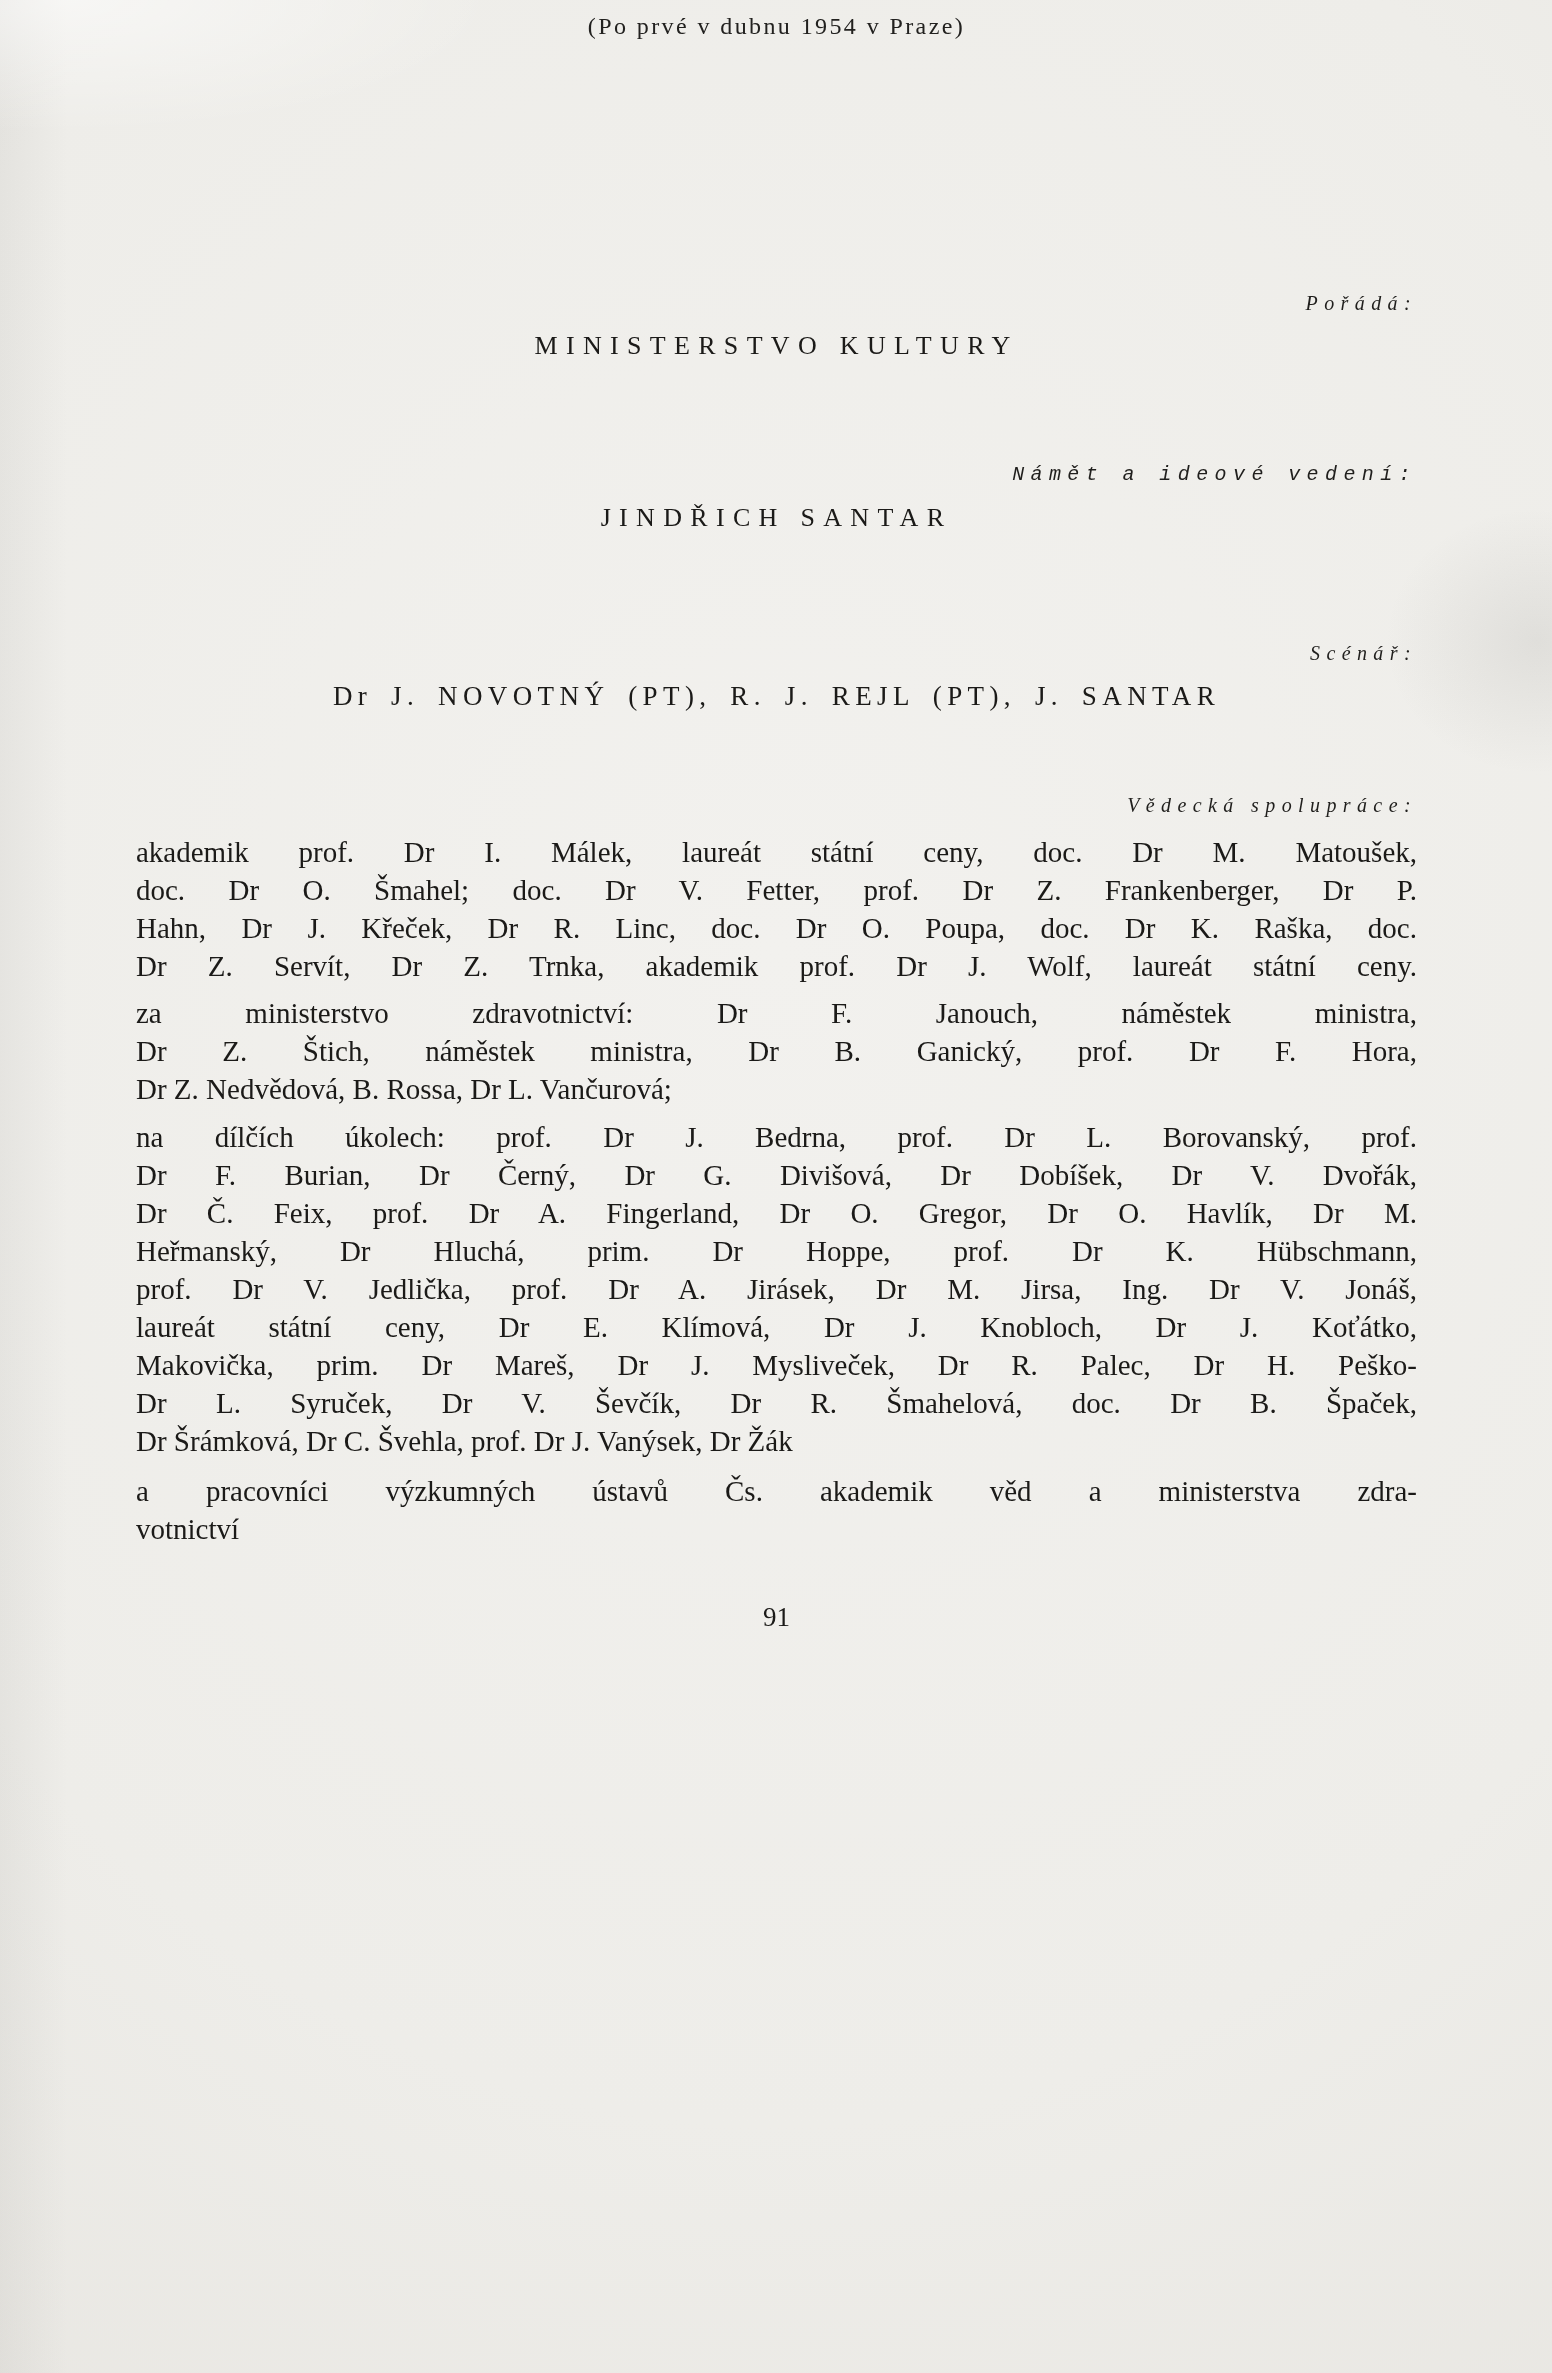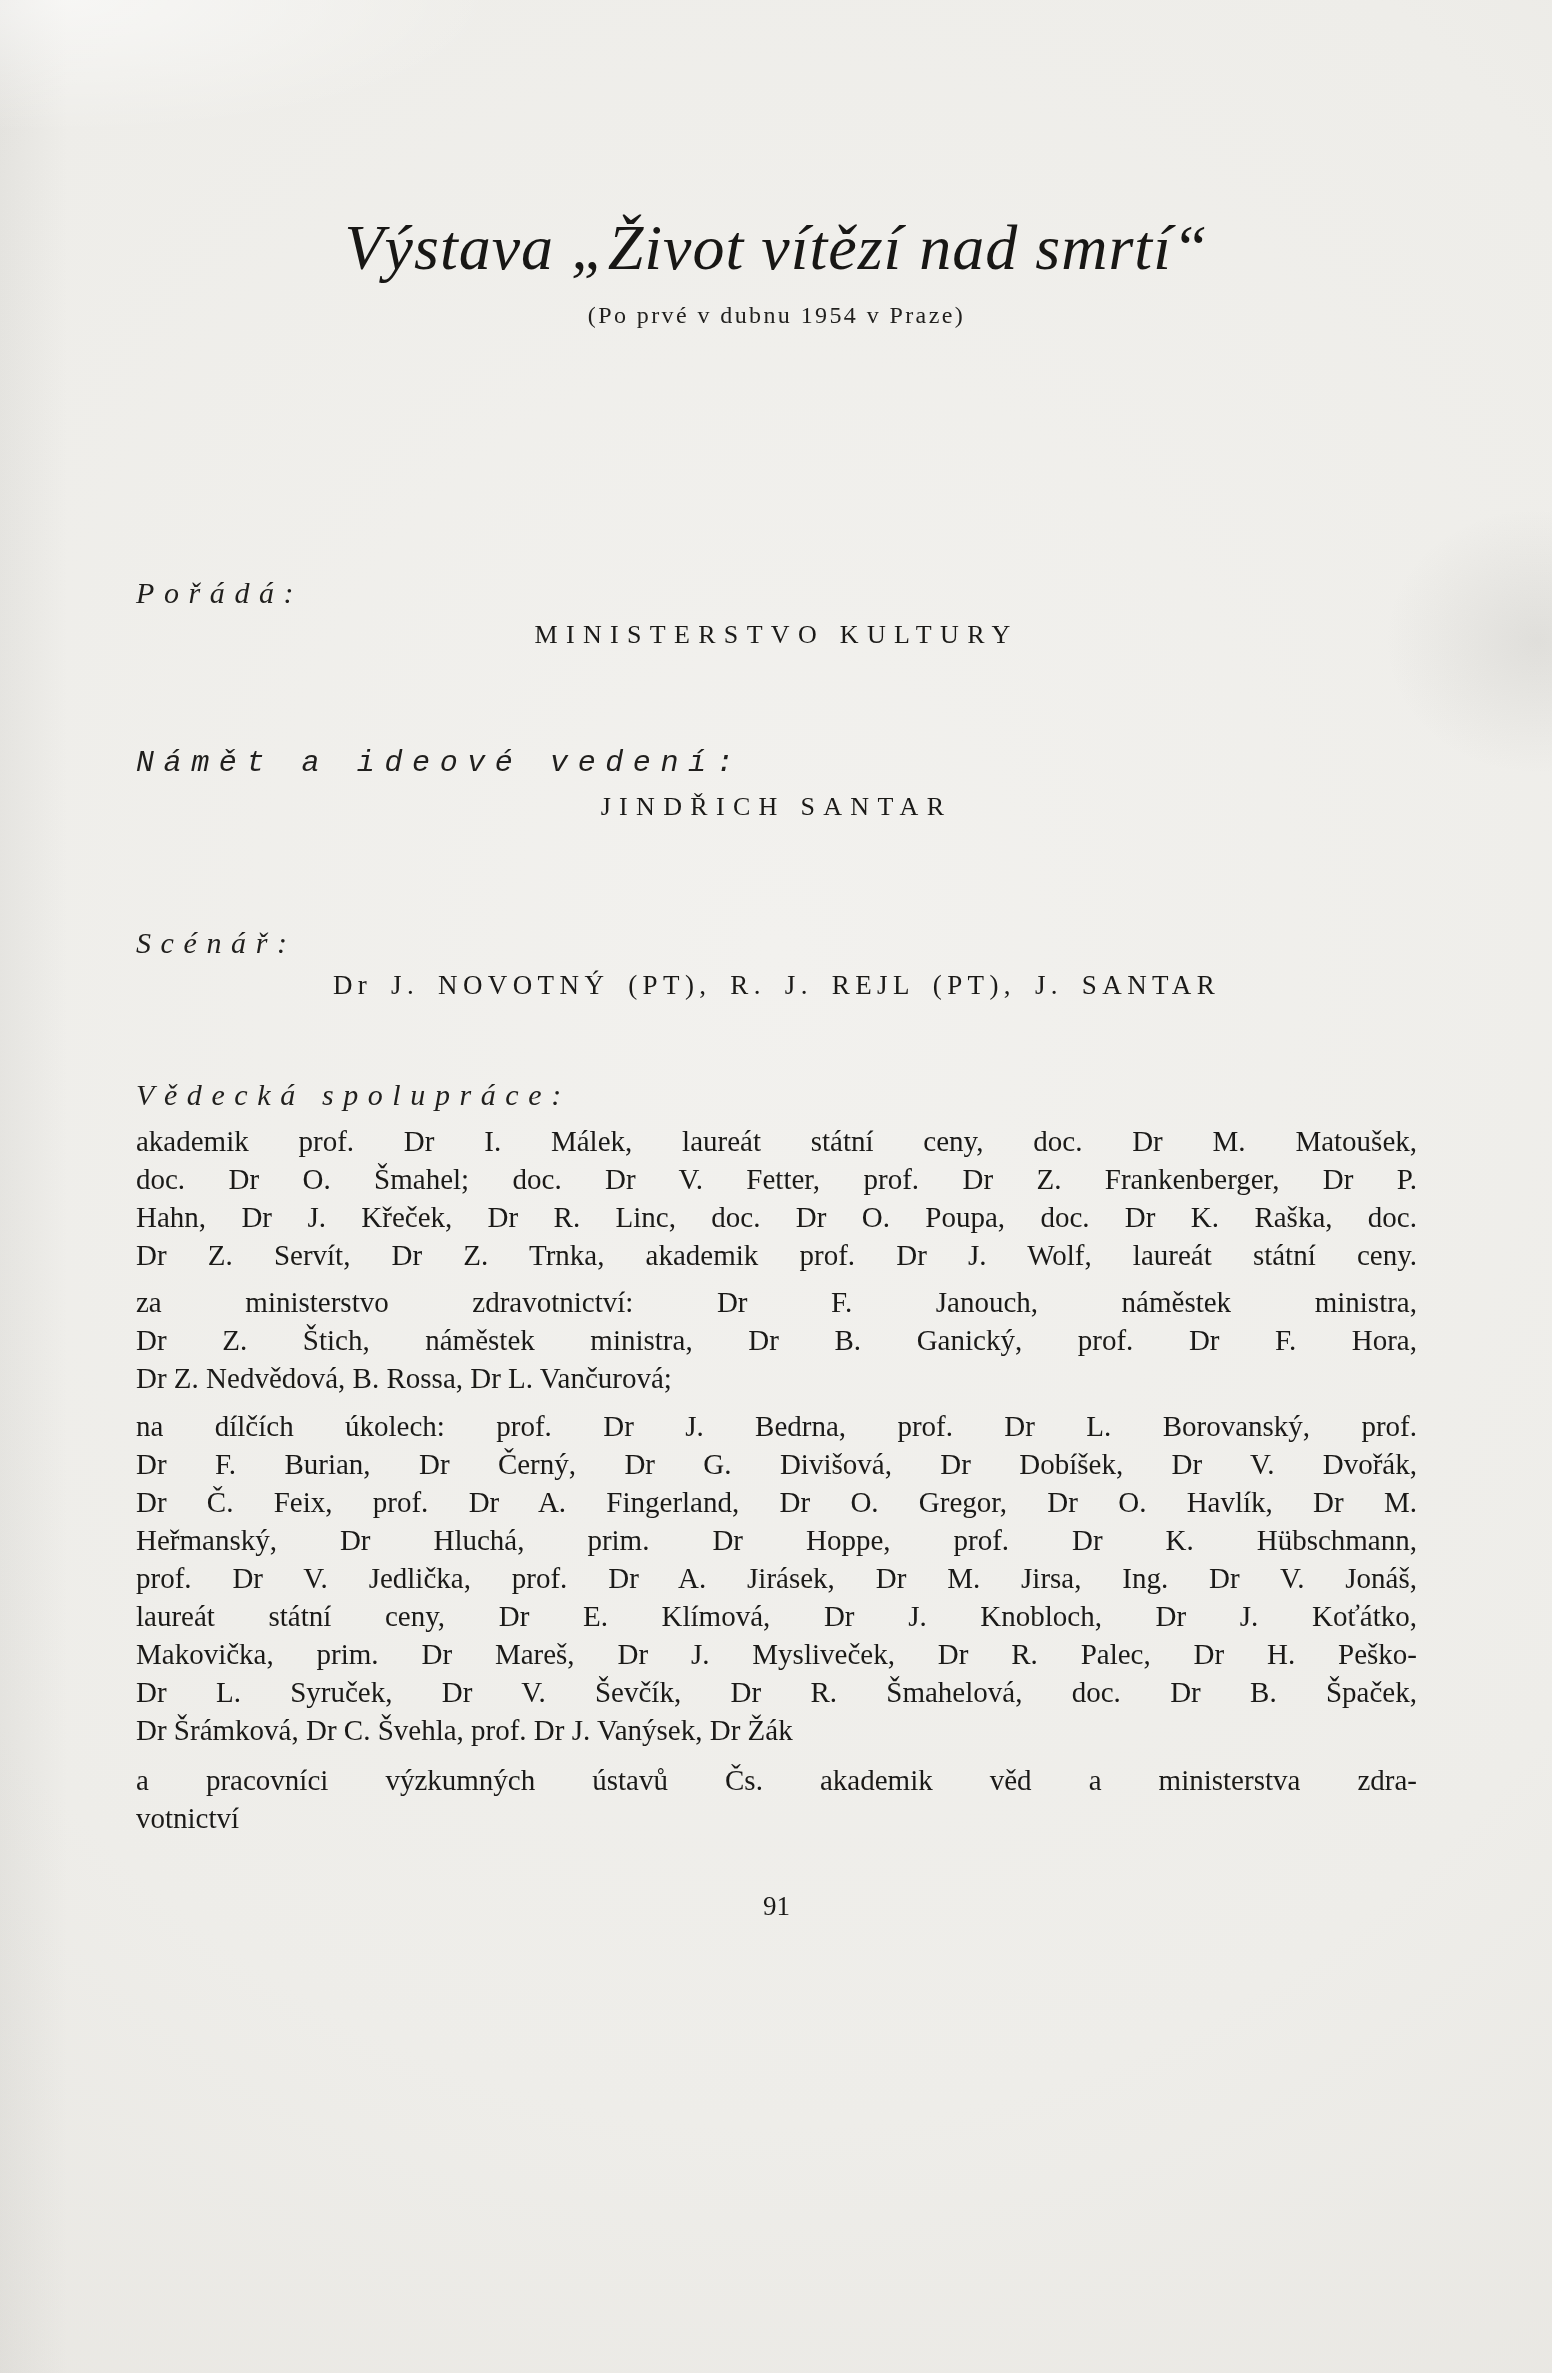--- a/index.html
+++ b/index.html
@@ -36,23 +36,23 @@
   }
   .subtitle {
     margin-top: 9.7px;
     text-align: center;
     font-size: 24px;
     line-height: 33px;
     letter-spacing: 0.10em;
     color: #22211f;
   }
   .sec-heading {
-    text-align: left;
+    text-align: right;
     font-style: italic;
-    font-size: 30px;
+    font-size: 20px;
     line-height: 35px;
     letter-spacing: 0.32em;
     color: #201f1d;
   }
   .sec-caps {
     text-align: center;
     font-size: 26px;
     line-height: 35px;
     letter-spacing: 0.32em;
     color: #1b1a18;
@@ -92,21 +92,20 @@
     line-height: 35px;
     color: #1b1a18;
   }
 </style>
 </head>
 <body>
 
 <div class="page">
   <div class="content">
 
-    <h1 class="title">Výstava „Život vítězí nad smrtí“</h1>
 
     <div class="subtitle">(Po prvé v dubnu 1954 v Praze)</div>
 
     <div class="sec-heading" id="organizer-heading">Pořádá:</div>
     <div class="sec-caps" id="organizer-name">MINISTERSTVO KULTURY</div>
 
     <div class="sec-heading" id="concept-heading">Námět a ideové vedení:</div>
     <div class="sec-caps" id="concept-name">JINDŘICH SANTAR</div>
 
     <div class="sec-heading" id="scenario-heading">Scénář:</div>

